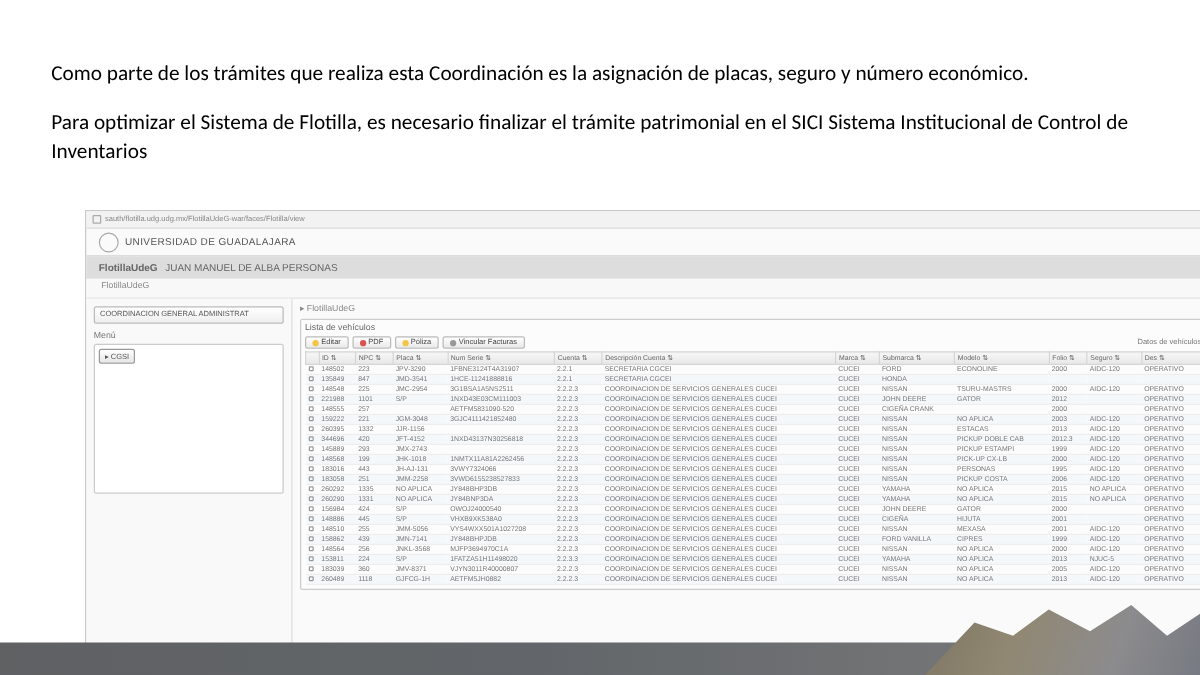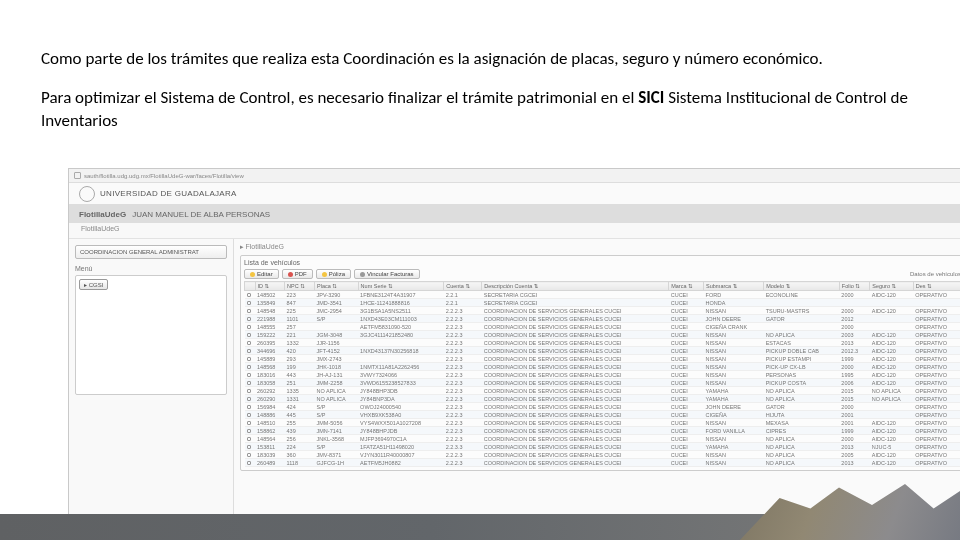--- a/index.html
+++ b/index.html
@@ -1,20 +1,20 @@
 <!DOCTYPE html>
 <html><head>
 <meta charset="utf-8">
 <style>
   *{margin:0;padding:0;box-sizing:border-box;}
   body{width:960px;height:540px;font-family:Calibri,Arial,sans-serif;background:#fff;overflow:hidden;position:relative;}
   .slide{width:960px;height:540px;position:relative;}
   .textblock{padding:48px 52px 0 41px;font-size:17px;line-height:1.35;color:#000;}
   .textblock p{margin-bottom:16px;}
-  .bold{font-weight:700;}
+  .bold{font-weight:400;}
   .screenshot{position:absolute;left:28px;top:168px;width:904px;height:356px;border:1px solid #c9c9c9;background:#fafafa;font-family:Arial,sans-serif;font-size:7px;color:#555;overflow:hidden;margin-left:40px;}
   .addr{height:14px;background:#f2f2f2;border-bottom:1px solid #ddd;display:flex;align-items:center;padding:0 5px;}
   .addr .lock{width:7px;height:7px;border:1px solid #aaa;border-radius:1px;margin-right:3px;}
   .addr span{color:#888;font-size:6px;}
   .uni{height:22px;display:flex;align-items:center;padding:3px 10px;border-bottom:1px solid #ddd;}
   .uni .logo{width:16px;height:16px;border:1px solid #aaa;border-radius:50%;margin-right:5px;}
   .uni .name{font-size:8px;color:#555;letter-spacing:0.3px;}
   .userbar{height:18px;background:#ddd;display:flex;align-items:center;padding:0 10px;font-size:8px;color:#666;}
   .userbar .app{font-weight:700;margin-right:6px;}
   .crumb{height:16px;background:#f8f8f8;border-bottom:1px solid #e2e2e2;padding:2px 12px;font-size:7px;color:#888;}
@@ -42,21 +42,21 @@
   .footer-strip{position:absolute;left:0;bottom:0;width:960px;height:26px;background:linear-gradient(90deg,#5f6163 0%, #62666a 45%, #7d7d7c 100%);z-index:3;}
   .footer-img{position:absolute;right:0;bottom:0;width:220px;height:70px;background:linear-gradient(110deg,#7d7562 0%, #918873 35%, #8c8b8d 70%, #777a82 100%);clip-path:polygon(0% 100%,18% 40%,32% 55%,45% 25%,60% 50%,75% 20%,88% 55%,100% 30%,100% 100%);z-index:4;}
 </style>
 </head>
 <body>
 
 <div class="slide">
   <div class="textblock">
     <p>Como parte de los trámites que realiza esta Coordinación es la asignación de placas, seguro y número económico.</p>
     <p>
-      <span>Para optimizar el Sistema de Control, es necesario finalizar el trámite patrimonial en el </span><span class="bold">SICI</span><span> Sistema Institucional de Control de Inventarios</span>
+      <span>Para optimizar el Sistema de Flotilla, es necesario finalizar el trámite patrimonial en el </span><span class="bold">SICI</span><span> Sistema Institucional de Control de Inventarios</span>
     </p>
   </div>
 
   <div class="screenshot">
     <div class="addr">
       <span class="lock"></span>
       <span>sauth/flotilla.udg.udg.mx/FlotillaUdeG-war/faces/Flotilla/view</span>
     </div>
     <div class="uni">
       <span class="logo"></span>

